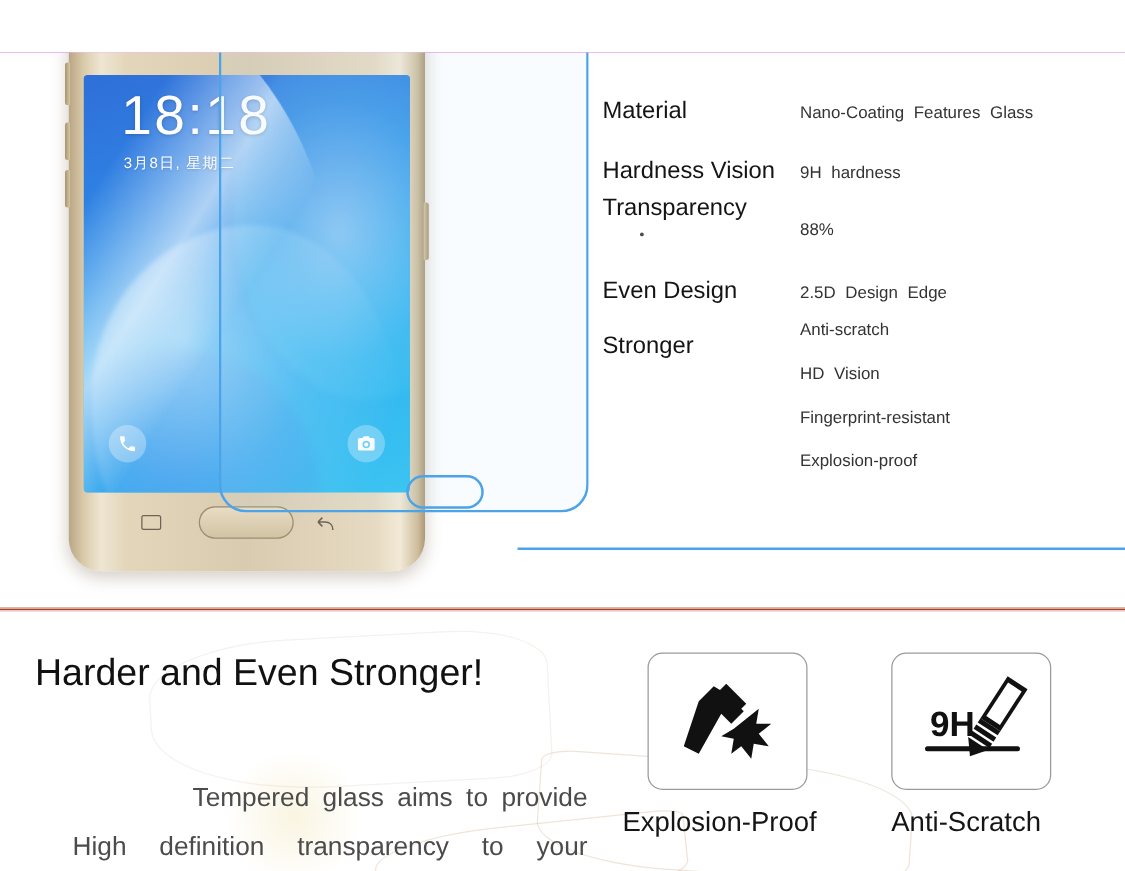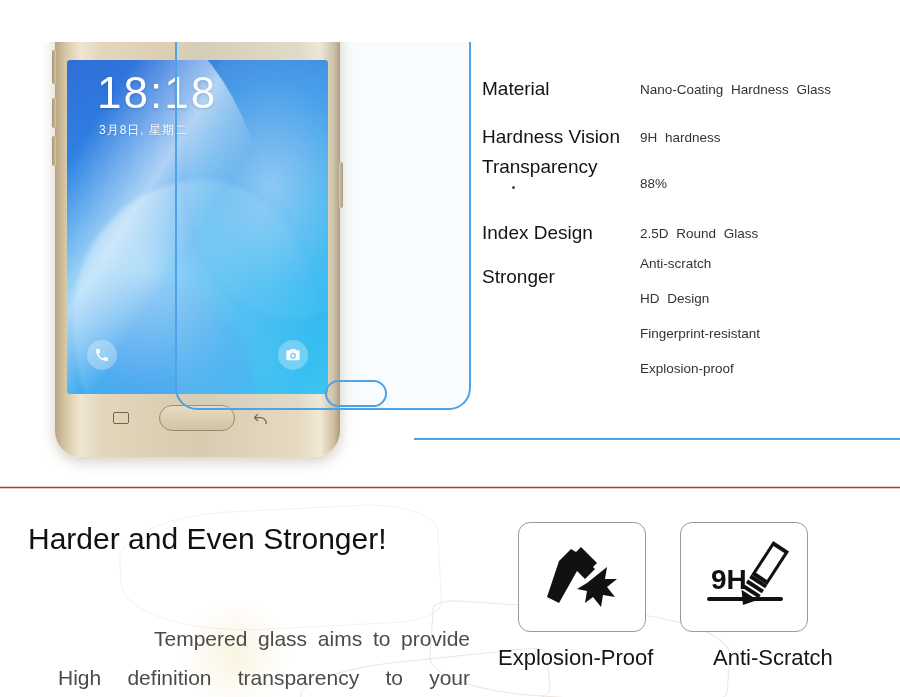--- a/index.html
+++ b/index.html
@@ -313,21 +313,21 @@
   
   .badge {
     position: absolute;
     width: 128px; height: 110px;
     border: 1.5px solid #9a9a9a;
     border-radius: 12px;
     background: #ffffff;
   }
   .badge svg { position: absolute; left: 0; top: 0; width: 128px; height: 110px; }
   #badge-explosion { left: 518px; top: 33px; }
-  #badge-scratch   { left: 680px; top: 33px; }
+  #badge-scratch   { left: 713px; top: 33px; }
 
   .badge-label {
     position: absolute;
     font-size: 22px;
     color: #151515;
     white-space: nowrap;
   }
   #label-explosion { left: 498px; top: 156px; }
   #label-scratch   { left: 713px; top: 156px; }
 </style>
@@ -380,49 +380,49 @@
       <div id="glass-overlay"></div>
       <div id="glass-cutout"></div>
     </div>
 
     <div id="glass-leader"></div>
 
     <div id="spec-table">
 
       <div class="spec-row r0">
         <div class="spec-label">Material</div>
-        <div class="spec-value">Nano-Coating  Hardness  Glass</div>
+        <div class="spec-value">Nano-Coating  Features  Glass</div>
       </div>
 
       <div class="spec-row r1">
         <div class="spec-label">Hardness Vision</div>
         <div class="spec-value">9H  hardness</div>
       </div>
 
       <div class="spec-row r2">
         <div class="spec-label">Transparency</div>
         <div class="spec-value">88%</div>
       </div>
 
       <div class="spec-row r3">
-        <div class="spec-label">Index Design</div>
-        <div class="spec-value">2.5D  Round  Glass</div>
+        <div class="spec-label">Even Design</div>
+        <div class="spec-value">2.5D  Design  Edge</div>
       </div>
 
       <div class="spec-row r4">
         <div class="spec-label">Stronger</div>
       </div>
 
     </div>
 
     <div class="stray-dot"></div>
 
     <div id="feature-list">
       <div class="feature-item">Anti-scratch</div>
-      <div class="feature-item">HD  Design</div>
+      <div class="feature-item">HD  Vision</div>
       <div class="feature-item">Fingerprint-resistant</div>
       <div class="feature-item">Explosion-proof</div>
     </div>
 
   </div>
 
   <div id="divider"></div>
 
   <div id="bottom-section">
 

